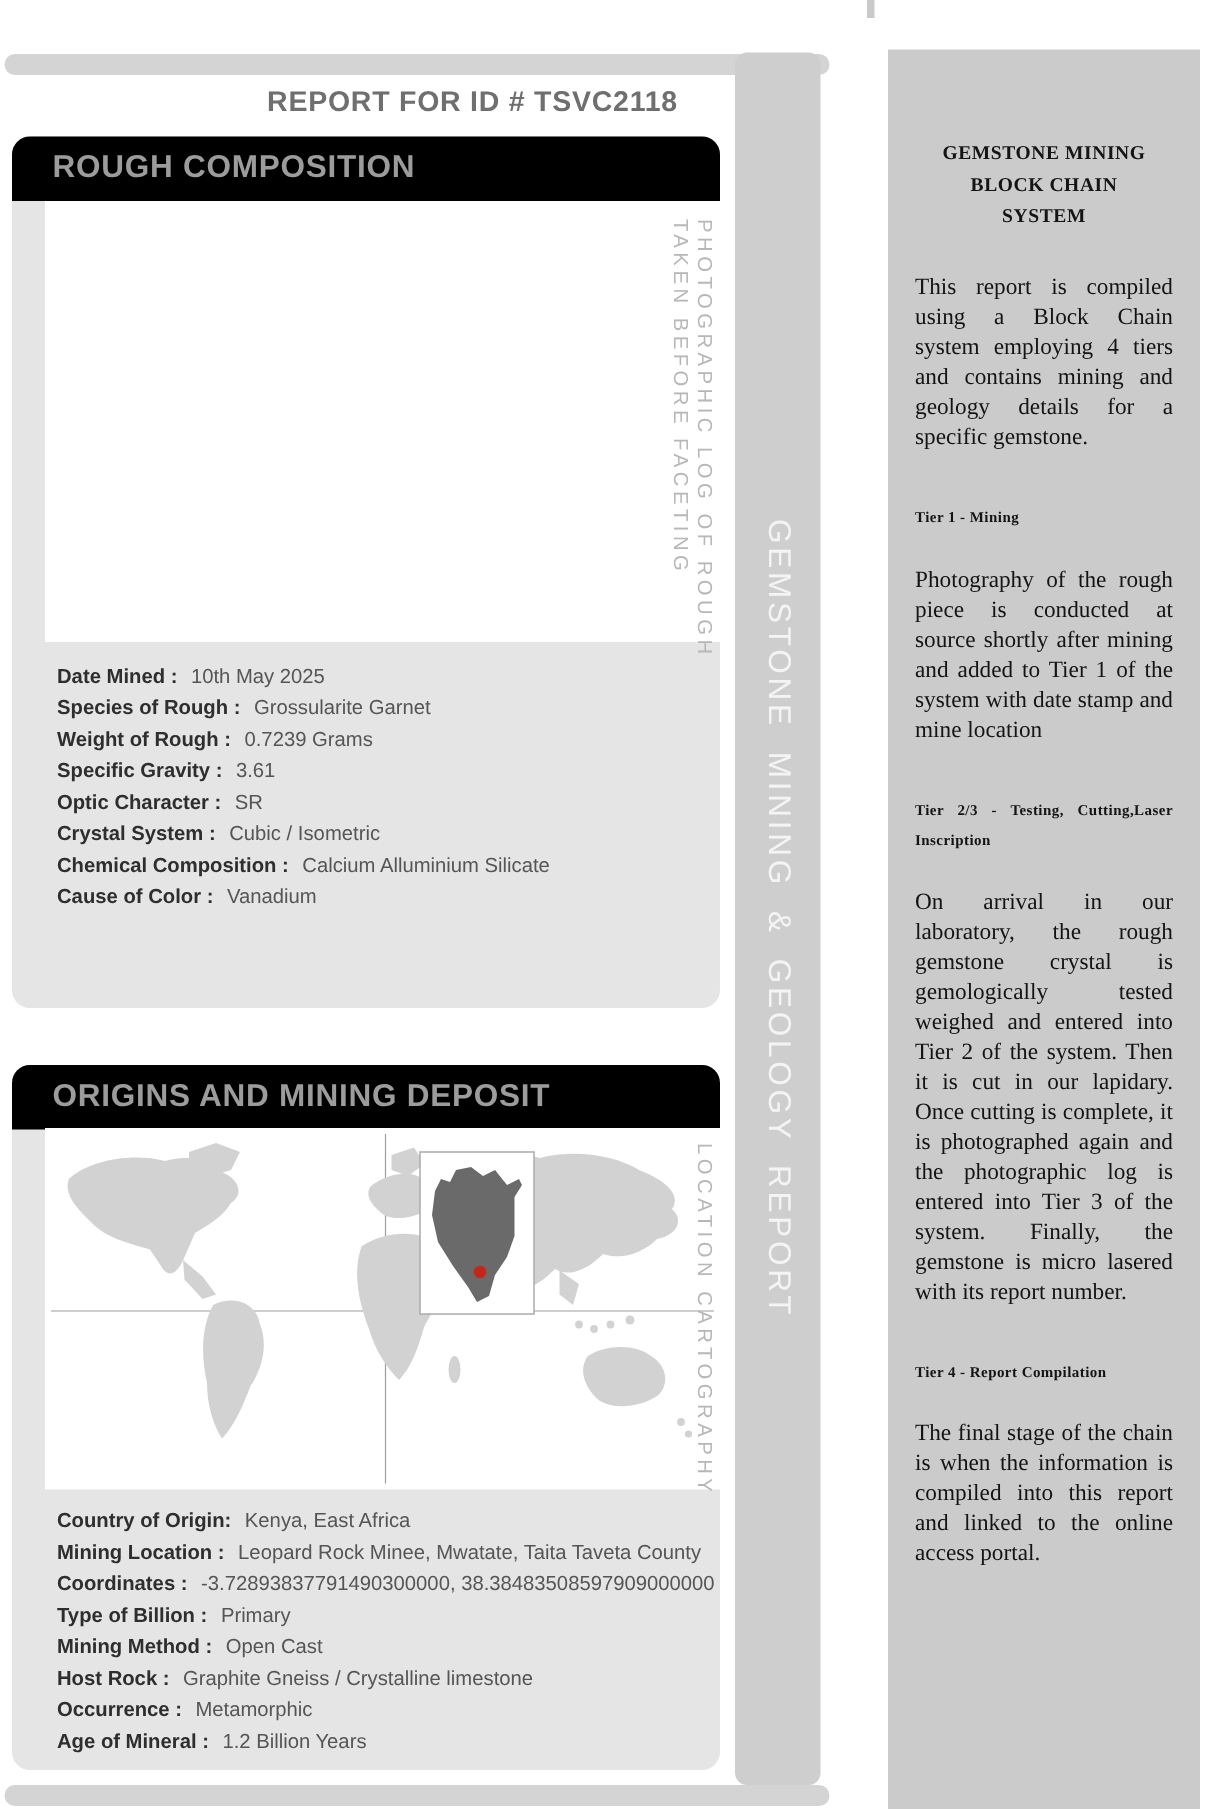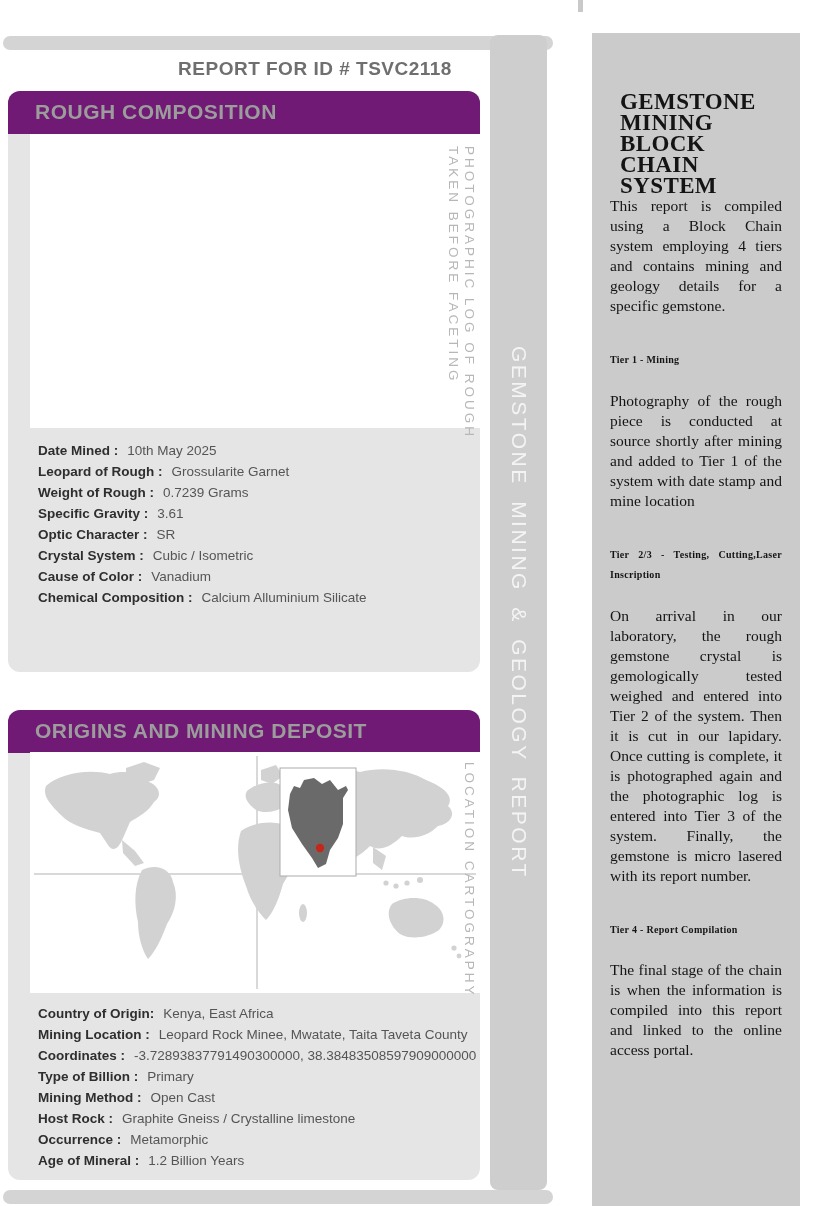--- a/index.html
+++ b/index.html
@@ -14,21 +14,21 @@
 
   
   .report-title{
     position:absolute;left:80px;top:58px;width:470px;text-align:center;
     font-size:19px;font-weight:bold;color:#6f6f6f;letter-spacing:.5px;
   }
 
   
   .section-box{position:absolute;left:8px;width:472px;background:#e5e5e5;border-radius:12px;}
   .section-title-band{
-    position:absolute;left:0;top:0;width:100%;height:43px;background:#701a75;
+    position:absolute;left:0;top:0;width:100%;height:43px;background:#000000;
     border-radius:12px 12px 0 0;box-sizing:border-box;padding:9px 0 0 27px;
   }
   .section-title{font-size:21px;font-weight:bold;color:#9c9c9c;letter-spacing:.5px;}
 
   .white-panel{position:absolute;left:22px;background:#ffffff;}
 
   
   .vcap{
     position:absolute;top:12px;right:3px;
     writing-mode:vertical-rl;
@@ -53,22 +53,22 @@
     color:#f4f4f4;
   }
 
   
   .sidebar{
     position:absolute;left:592px;top:33px;width:208px;height:1173px;
     background:#cbcbcb;box-sizing:border-box;padding:58px 18px 0 18px;
     font-family:"Liberation Serif",serif;color:#141414;
   }
   .sb-h1{
-    font-size:23px;font-weight:bold;line-height:21px;text-align:left;
-    margin:0 auto 0 auto;max-width:152px;letter-spacing:.4px;
+    font-size:13px;font-weight:bold;line-height:21px;text-align:center;
+    margin:0 auto 28px auto;max-width:152px;letter-spacing:.4px;
   }
   .sb-p{font-size:15.5px;line-height:20px;text-align:justify;margin:0 0 34px 0;}
   .sb-h2{font-size:10px;font-weight:bold;line-height:20.5px;text-align:justify;margin:0 0 20px 0;letter-spacing:.3px;}
 
   svg .land{fill:#d2d2d2;stroke:none;}
   svg .crosshair{stroke:#9e9e9e;stroke-width:0.8;}
 </style>
 </head>
 <body>
 
@@ -83,27 +83,27 @@
     <span class="section-title">ROUGH COMPOSITION</span>
   </div>
 
   <div class="white-panel" style="top:43px;width:450px;height:294px;">
     <div class="vcap"><span>PHOTOGRAPHIC LOG OF ROUGH</span>
 <span>TAKEN BEFORE FACETING</span></div>
   </div>
 
   <div class="fields" style="top:349px;">
     <div class="field-row"><span class="flabel">Date Mined :</span><span class="fvalue">10th May 2025</span></div>
-    <div class="field-row"><span class="flabel">Leopard of Rough :</span><span class="fvalue">Grossularite Garnet</span></div>
+    <div class="field-row"><span class="flabel">Species of Rough :</span><span class="fvalue">Grossularite Garnet</span></div>
     <div class="field-row"><span class="flabel">Weight of Rough :</span><span class="fvalue">0.7239 Grams</span></div>
     <div class="field-row"><span class="flabel">Specific Gravity :</span><span class="fvalue">3.61</span></div>
     <div class="field-row"><span class="flabel">Optic Character :</span><span class="fvalue">SR</span></div>
     <div class="field-row"><span class="flabel">Crystal System :</span><span class="fvalue">Cubic / Isometric</span></div>
+    <div class="field-row"><span class="flabel">Chemical Composition :</span><span class="fvalue">Calcium Alluminium Silicate</span></div>
     <div class="field-row"><span class="flabel">Cause of Color :</span><span class="fvalue">Vanadium</span></div>
-    <div class="field-row"><span class="flabel">Chemical Composition :</span><span class="fvalue">Calcium Alluminium Silicate</span></div>
   </div>
 </div>
 
 <div class="section-box" style="top:710px;height:470px;">
   <div class="section-title-band">
     <span class="section-title">ORIGINS AND MINING DEPOSIT</span>
   </div>
 
   <div class="white-panel" style="top:42px;width:450px;height:241px;">
     <svg width="450" height="241" viewBox="0 0 450 241">

